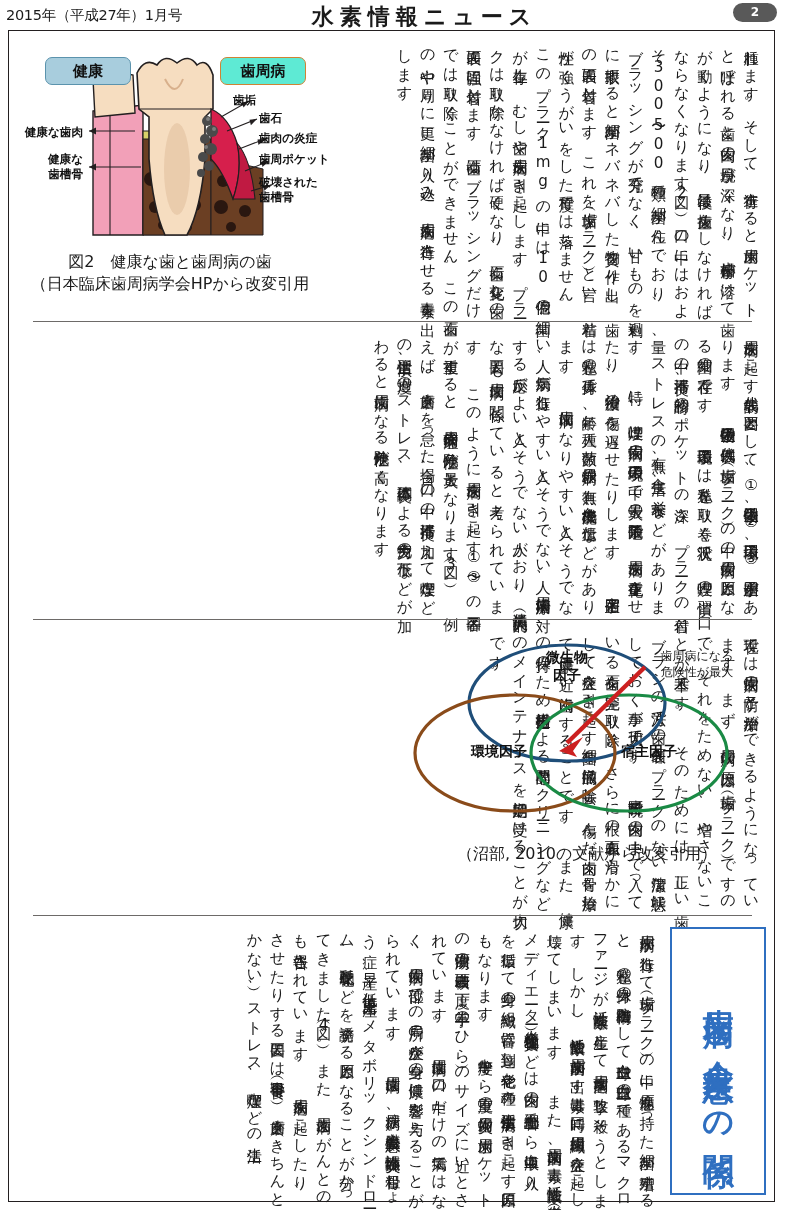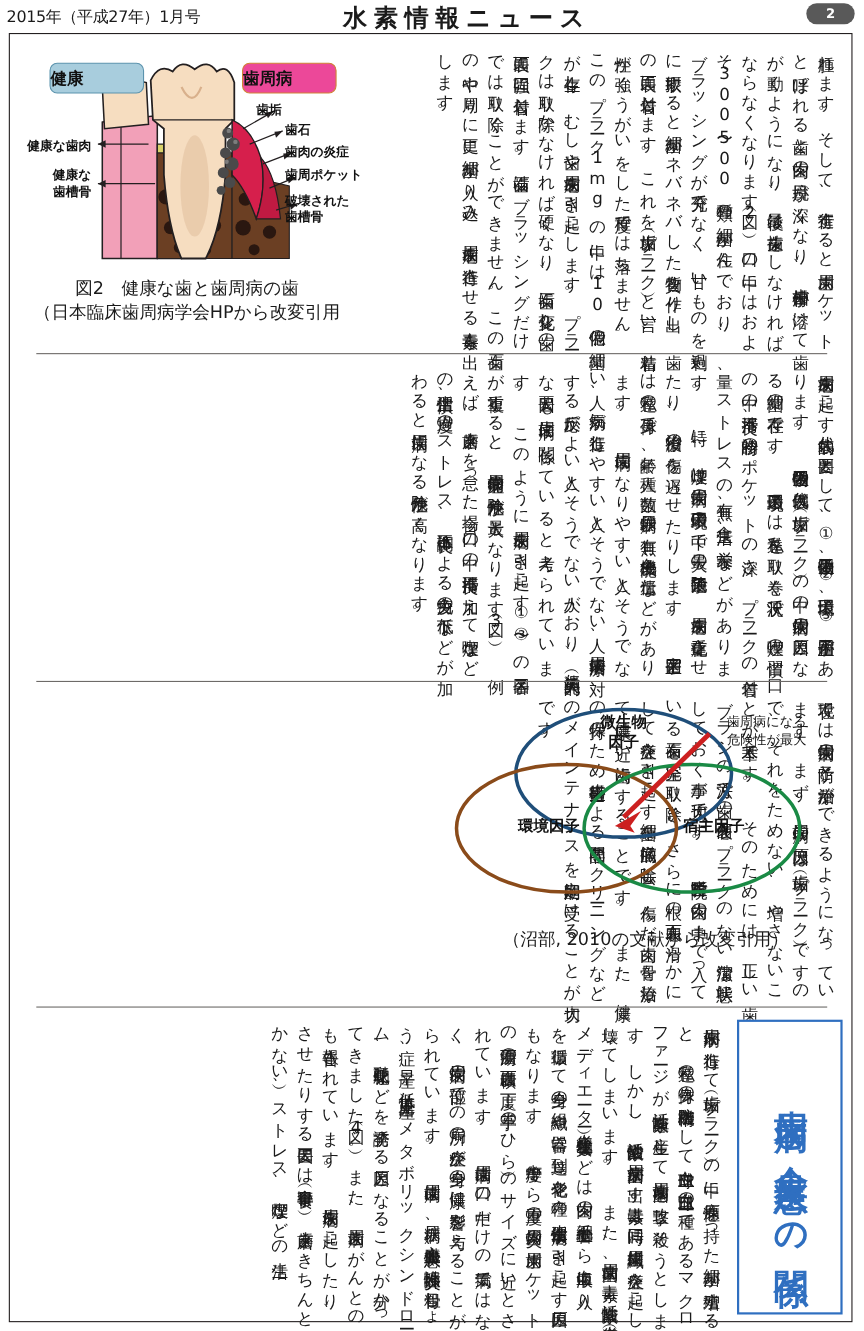--- a/index.html
+++ b/index.html
@@ -60,25 +60,25 @@
   
   .fig2{position:absolute;left:6px;top:8px;width:310px;height:272px;}
   .fig2 svg{display:block;}
   .fig-caption{
     position:absolute;width:100%;text-align:center;font-size:16px;line-height:1.38;
     color:#1a1a1a;letter-spacing:0px;
   }
   .f2cap{left:0;top:212px;}
   
   .tagbox{
-    position:absolute;border-radius:7px;font-weight:700;
+    position:absolute;border-radius:7px;text-align:center;font-weight:700;
     font-size:15px;line-height:26px;height:26px;
   }
   .tag-healthy{left:30px;top:18px;width:84px;background:#a8cddd;border:1.4px solid #5b93ad;color:#111;}
-  .tag-perio{left:205px;top:18px;width:84px;background:#ec4899;border:1.4px solid #cf8335;color:#111;}
+  .tag-perio{left:205px;top:18px;width:84px;background:#5eead4;border:1.4px solid #cf8335;color:#111;}
   .lbl{position:absolute;font-size:11.6px;font-weight:700;line-height:1.3;color:#111;white-space:nowrap;}
   .lbl.r{text-align:left;}
   .lbl.l{text-align:right;}
 
   
   .fig3{position:absolute;left:398px;top:4px;width:360px;height:286px;}
   .f3cap{left:0;top:218px;}
   .venn-label{position:absolute;font-size:14px;font-weight:700;color:#111;text-align:center;line-height:1.25;}
   .venn-note{position:absolute;font-size:12px;font-weight:400;color:#111;text-align:center;line-height:1.3;}
 

